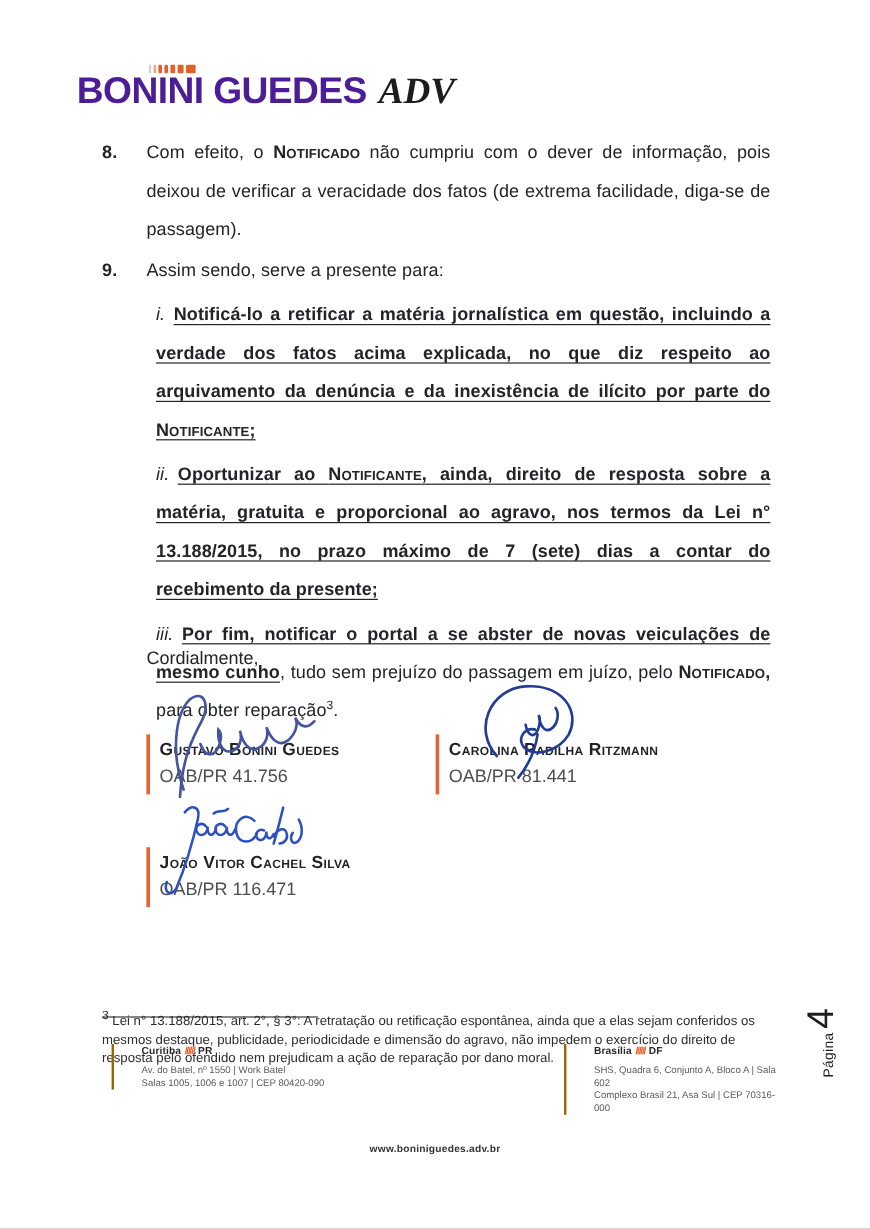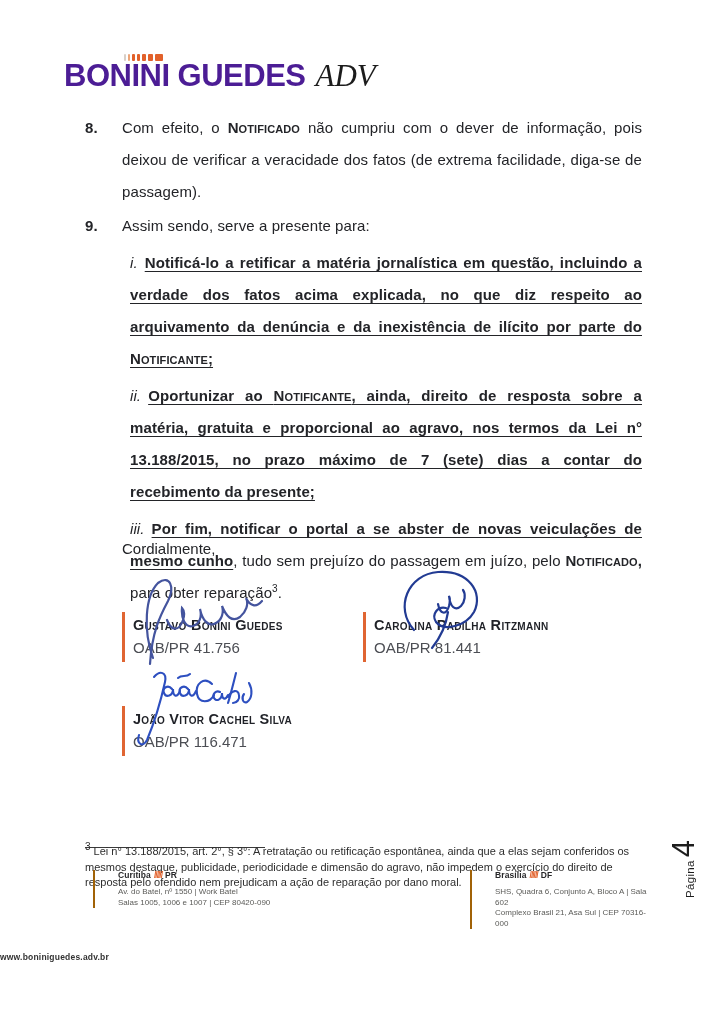--- a/index.html
+++ b/index.html
@@ -14,21 +14,21 @@
     color:#232428;
   }
 
   
   .logo { position:absolute; left:64px; top:58px; display:flex; align-items:baseline; }
   .logo .wordmark {
     font-size:31px; font-weight:800; letter-spacing:-0.5px; color:#4c1d95;
   }
   .logo .adv {
     font-family:"Liberation Serif", serif; font-style:italic;
-    font-size:31px; font-weight:400; color:#1c1c1c; margin-left:10px;
+    font-size:31px; font-weight:700; color:#1c1c1c; margin-left:10px;
   }
   .ticks { position:absolute; left:60px; top:-4px; display:flex; align-items:flex-start; gap:2px; }
   .ticks span { height:7px; border-radius:1px; }
   .t1 { width:2px; background:#d8cfc7; }
   .t2 { width:2px; background:#eda477; }
   .t3 { width:3px; background:#e2612b; }
   .t4 { width:3px; background:#e2612b; }
   .t5 { width:4px; background:#e2612b; }
   .t6 { width:5px; background:#e2612b; }
   .t7 { width:8px; background:#e2612b; }
@@ -86,21 +86,21 @@
 
   
   .office { position:absolute; top:870px; border-left:2px solid #a16207; padding-left:23px; }
   .office-1 { left:93px;  width:178px; }
   .office-2 { left:281px; width:180px; }
   .office-3 { left:470px; width:180px; }
   .office-head { font-size:8.5px; font-weight:bold; color:#28282a; letter-spacing:0.1px; }
   .office-head .slashes { color:#e2612b; margin:0 3px; letter-spacing:-1px; }
   .office-addr { margin-top:7px; font-size:8px; line-height:10.5px; color:#5b5b58; }
   .website {
-    position:absolute; left:0; top:952px; width:725px; 
+    position:absolute; left:0; top:952px; width:725px; text-align:center;
     font-size:8.5px; font-weight:bold; color:#333; letter-spacing:0.2px;
   }
 </style>
 </head>
 <body>
 
 <div class="page">
 
   <header class="logo">
     <div class="ticks">

